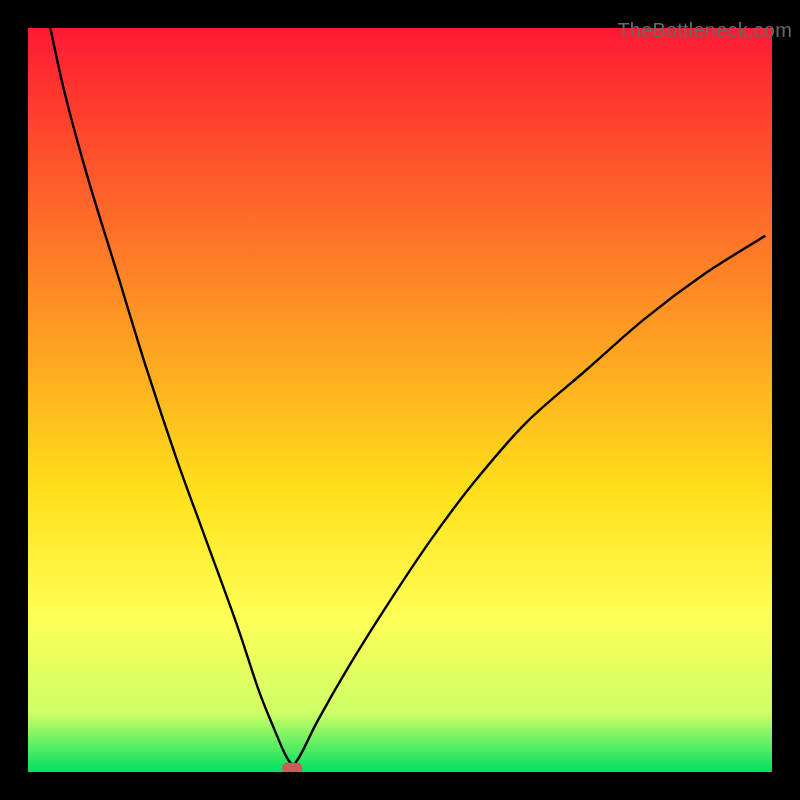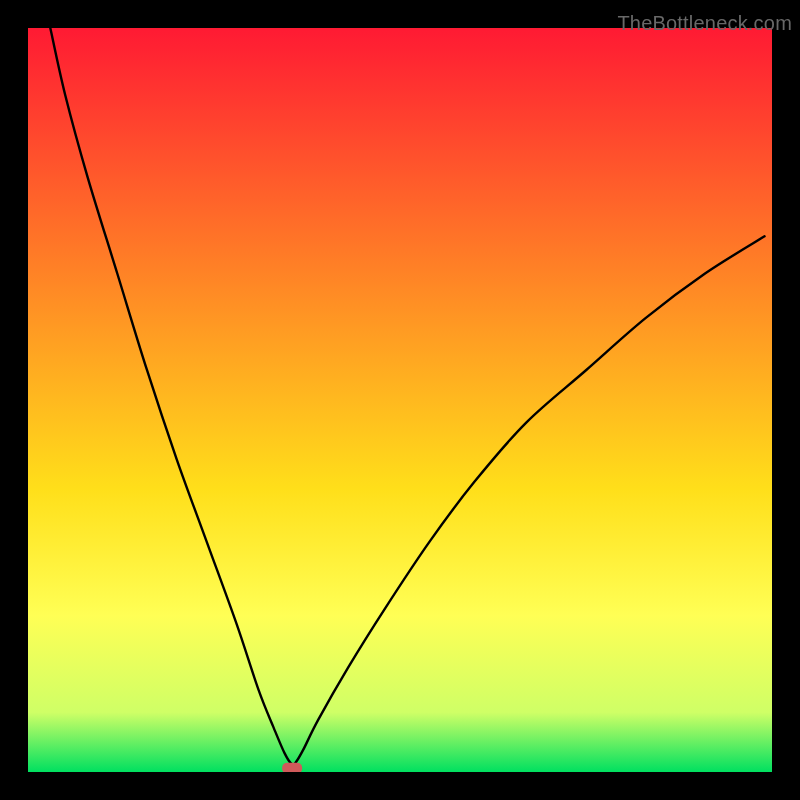--- a/index.html
+++ b/index.html
@@ -12,21 +12,21 @@
     font-family: Arial, Helvetica, sans-serif;
   }
   .frame {
     position: relative;
     width: 800px;
     height: 800px;
     background: #000;
   }
   .watermark {
     position: absolute;
-    top: 12px;
+    top: 19px;
     right: 8px;
     color: #686868;
     font-size: 20px;
     font-weight: 500;
     letter-spacing: 0.2px;
     z-index: 10;
   }
   .plot {
     position: absolute;
     left: 28px;

